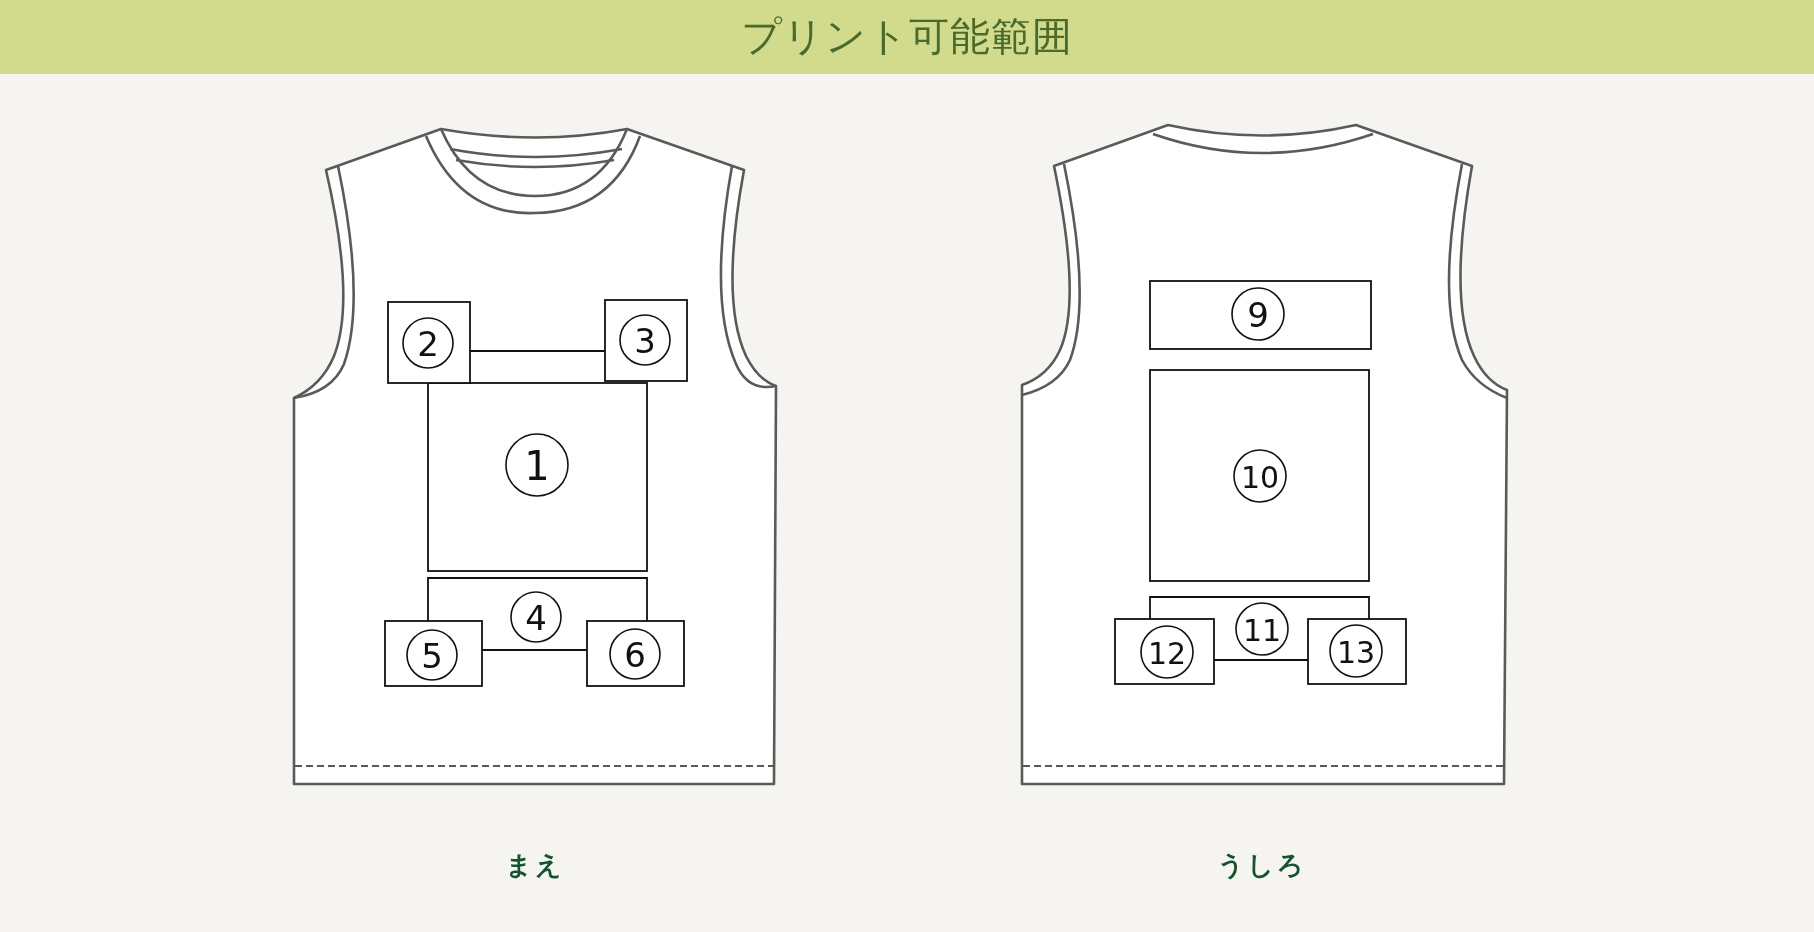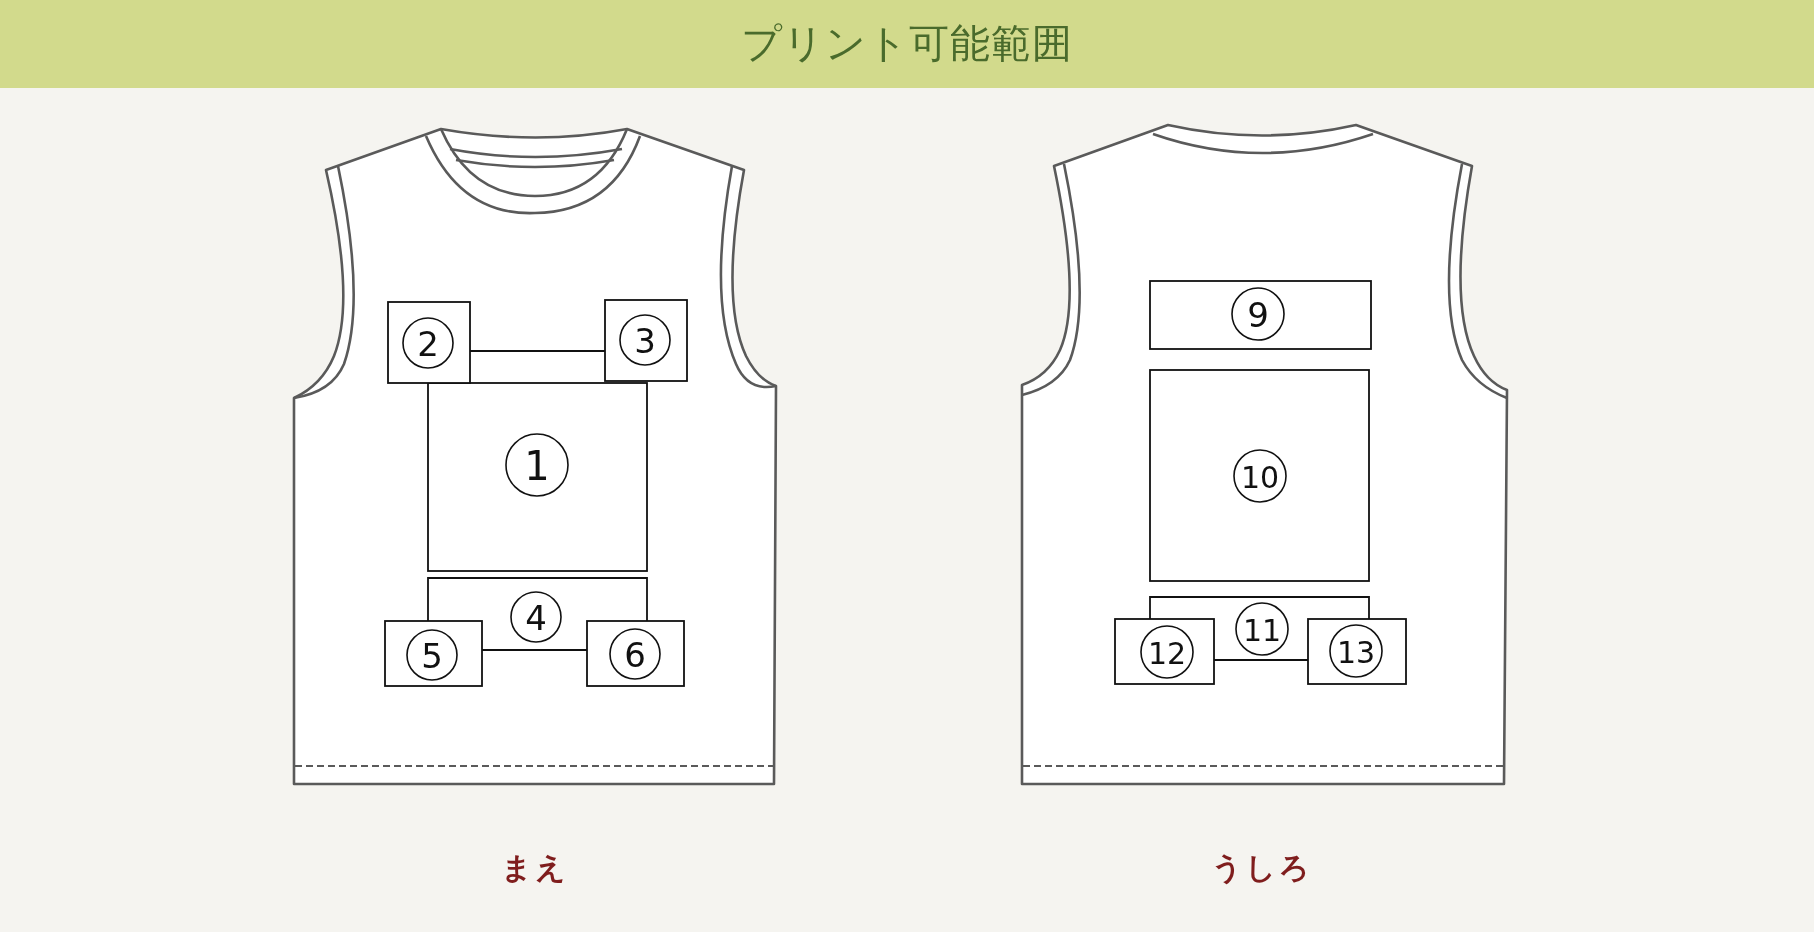--- a/index.html
+++ b/index.html
@@ -3,39 +3,39 @@
   <meta charset="utf-8">
   <style>
     html, body { margin: 0; padding: 0; }
     body {
       width: 1814px; height: 932px; overflow: hidden;
       background: #f5f4f0;
       font-family: "DejaVu Sans", sans-serif;
       position: relative;
     }
     .header {
-      position: absolute; left: 0; top: 0; width: 1814px; height: 88px;
+      position: absolute; left: 0; top: 0; width: 1814px; height: 74px;
       background: #d2da8c;
       display: flex; align-items: center; justify-content: center;
     }
     .header-title {
       color: #4a6b2c; font-size: 40px; font-weight: normal; letter-spacing: 1px;
       font-family: "DejaVu Sans", sans-serif;
       margin-top: -2px;
     }
     svg.stage { position: absolute; left: 0; top: 0; }
     .garment { fill: #ffffff; stroke: #5a5a5a; stroke-width: 2.6; stroke-linejoin: round; }
     .trim { fill: none; stroke: #5a5a5a; stroke-width: 2.6; }
     .hem-stitch { fill: none; stroke: #5a5a5a; stroke-width: 2; stroke-dasharray: 7 4; }
     .area { fill: #ffffff; stroke: #111; stroke-width: 1.8; }
     .link { fill: none; stroke: #111; stroke-width: 1.8; }
     .num-circle { fill: none; stroke: #111; stroke-width: 1.6; }
     .num-text { font-family: "DejaVu Sans", sans-serif; fill: #111; text-anchor: middle; dominant-baseline: central; }
     .side-label {
-      position: absolute; top: 848px; font-size: 30px; font-weight: bold; color: #7f1d1d;
+      position: absolute; top: 848px; font-size: 26px; font-weight: bold; color: #14532d;
       font-family: "DejaVu Sans", sans-serif; transform: translateX(-50%); letter-spacing: 3px;
     }
   </style>
 </head>
 <body>
 
 <div class="header">
   <span class="header-title">プリント可能範囲</span>
 </div>
 

